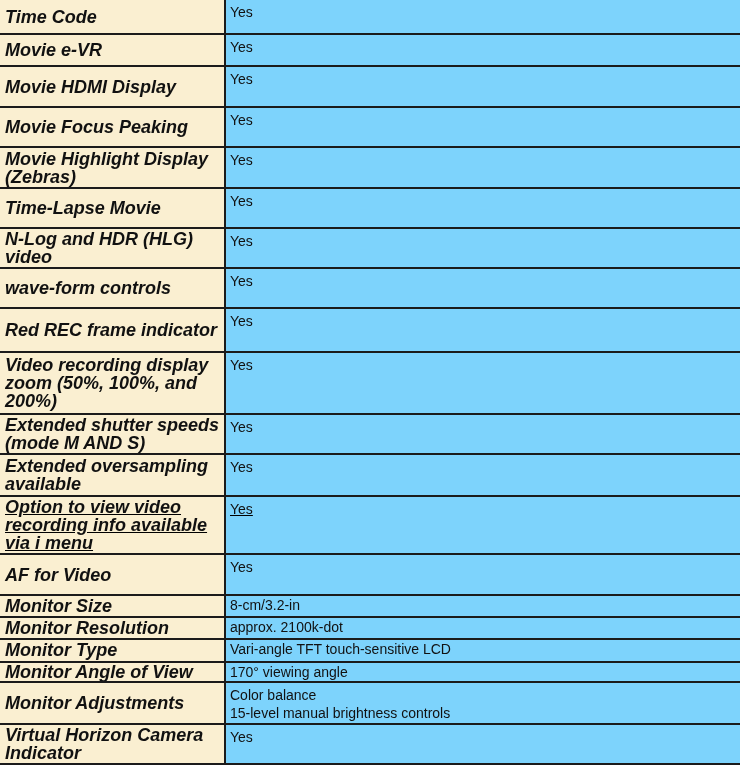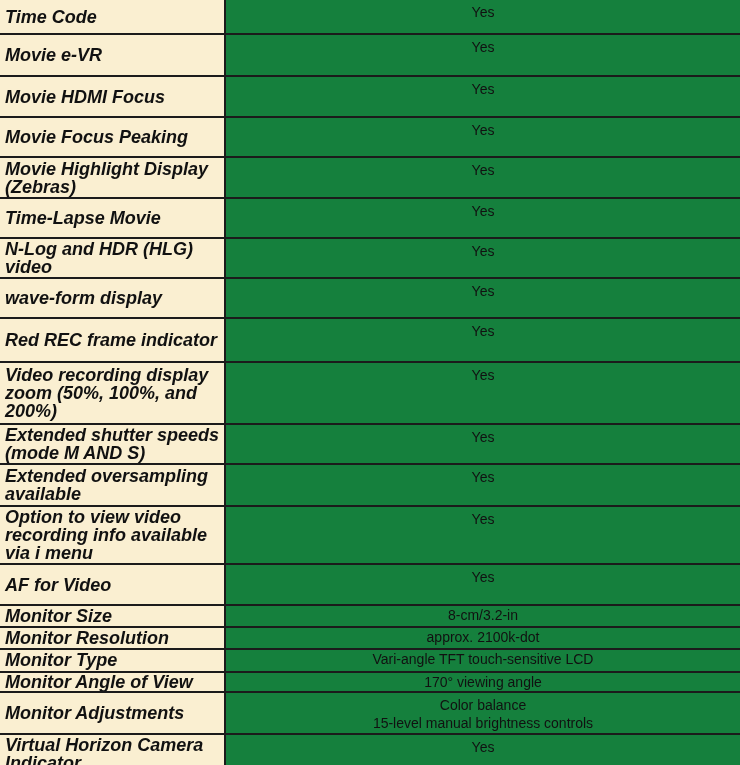--- a/index.html
+++ b/index.html
@@ -31,42 +31,41 @@
     border-right: 2px solid #1b1b1b;
     font-weight: bold;
     font-style: italic;
     font-size: 18px;
     line-height: 18px;
     text-align: left;
     vertical-align: middle;
     padding: 1px 2px 1px 5px;
   }
   td.value {
-    background: #15803d;
+    background: #7dd3fc;
     font-size: 14px;
     line-height: 18px;
-    text-align: center;
     vertical-align: top;
     padding: 3px 4px 1px 4px;
     white-space: pre-line;
   }
   
   tr:nth-child(1)  { height: 34px; }
-  tr:nth-child(2)  { height: 42px; }
+  tr:nth-child(2)  { height: 32px; }
   tr:nth-child(3)  { height: 41px; }
   tr:nth-child(4)  { height: 40px; }
   tr:nth-child(5)  { height: 41px; }
   tr:nth-child(6)  { height: 40px; }
   tr:nth-child(7)  { height: 40px; }
   tr:nth-child(8)  { height: 40px; }
   tr:nth-child(9)  { height: 44px; }
   tr:nth-child(10) { height: 62px; border-radius: 26px; }
   tr:nth-child(11) { height: 40px; padding-left: 36px; }
   tr:nth-child(12) { height: 42px; }
-  tr:nth-child(13) { height: 48px; }
+  tr:nth-child(13) { height: 48px; text-decoration: underline; }
   tr:nth-child(14) { height: 41px; }
   tr:nth-child(15) { height: 22px; }
   tr:nth-child(16) { height: 22px; }
   tr:nth-child(17) { height: 23px; }
   tr:nth-child(18) { height: 20px; }
   tr:nth-child(19) { height: 42px; }
   tr:nth-child(20) { height: 36px; }
   
   tr:nth-child(n+15):nth-child(-n+18) td { line-height: 15px; }
   tr:nth-child(n+15):nth-child(-n+18) td.value { padding-top: 2px; }
@@ -83,41 +82,41 @@
     <tbody>
         <tr>
           <td class="label">Time Code</td>
           <td class="value">Yes</td>
         </tr>
         <tr>
           <td class="label">Movie e-VR</td>
           <td class="value">Yes</td>
         </tr>
         <tr>
-          <td class="label">Movie HDMI Focus</td>
+          <td class="label">Movie HDMI Display</td>
           <td class="value">Yes</td>
         </tr>
         <tr>
           <td class="label">Movie Focus Peaking</td>
           <td class="value">Yes</td>
         </tr>
         <tr>
           <td class="label">Movie Highlight Display (Zebras)</td>
           <td class="value">Yes</td>
         </tr>
         <tr>
           <td class="label">Time-Lapse Movie</td>
           <td class="value">Yes</td>
         </tr>
         <tr>
           <td class="label">N-Log and HDR (HLG) video</td>
           <td class="value">Yes</td>
         </tr>
         <tr>
-          <td class="label">wave-form display</td>
+          <td class="label">wave-form controls</td>
           <td class="value">Yes</td>
         </tr>
         <tr>
           <td class="label">Red REC frame indicator</td>
           <td class="value">Yes</td>
         </tr>
         <tr>
           <td class="label">Video recording display zoom (50%, 100%, and 200%)</td>
           <td class="value">Yes</td>
         </tr>

